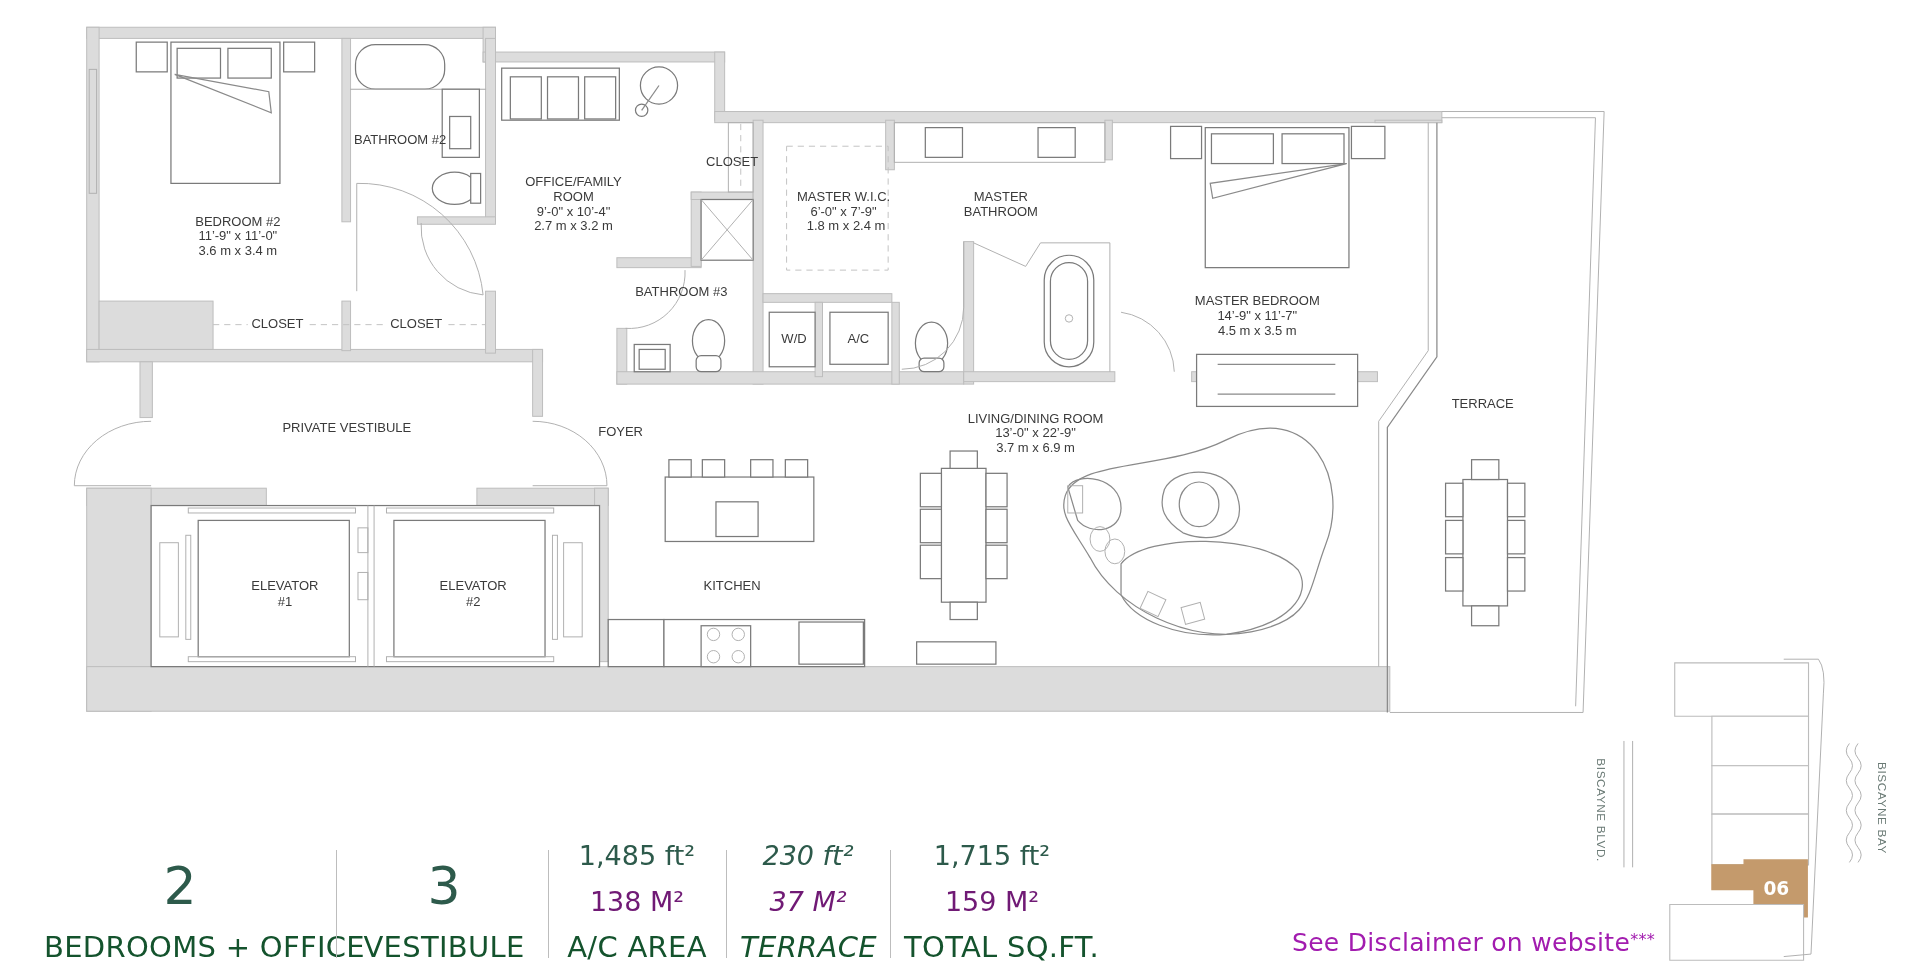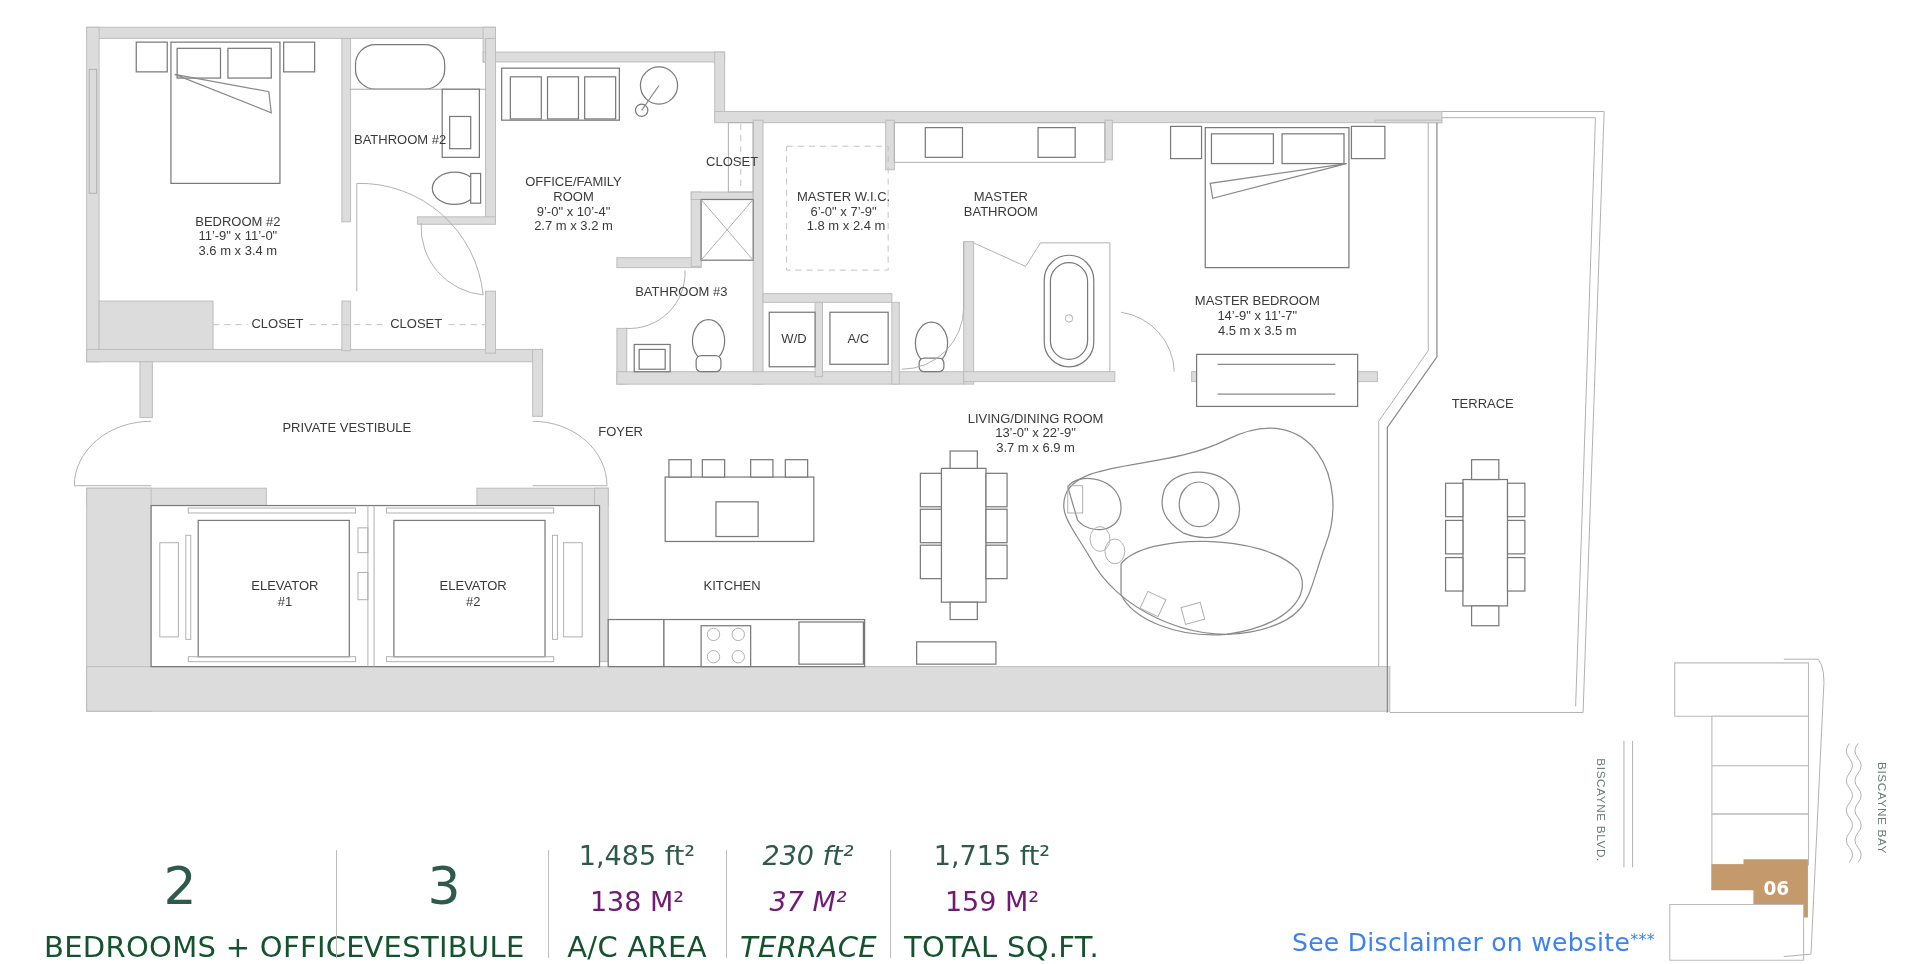--- a/index.html
+++ b/index.html
@@ -16,21 +16,21 @@
   .loctxt { font-family:"DejaVu Sans", sans-serif; font-size:15px; font-weight:bold; fill:#ffffff; text-anchor:middle; }
   .street { font-family:"Liberation Sans", sans-serif; font-size:9.5px; fill:#6a7a75; letter-spacing:0.5px; }
 
   .stats { position:absolute; left:0; top:836px; height:128px; width:1160px; }
   .stat { position:absolute; top:0; height:128px; text-align:center; color:#2d5a4b; }
   .stat .big { position:absolute; left:0; right:0; top:20px; font-size:52px; font-family:"DejaVu Sans", sans-serif; font-weight:normal; color:#2d5a4b; }
   .stat .v1 { position:absolute; left:0; right:0; top:4px; font-size:27px; font-family:"DejaVu Sans", sans-serif; color:#2d5a4b; }
   .stat .v2 { position:absolute; left:0; right:0; top:50px; font-size:27px; font-family:"DejaVu Sans", sans-serif; color:#701a75; }
   .stat .cap { position:absolute; left:0; right:0; top:94px; font-size:29px; font-family:"DejaVu Sans", sans-serif; color:#14532d; white-space:nowrap; letter-spacing:0.3px; }
   .sep { position:absolute; top:14px; width:1px; height:108px; background:#bdbdbd; }
-  .disclaimer { position:absolute; left:1292px; top:928px; font-size:25px; font-family:"DejaVu Sans", sans-serif; color:#3b82f6; letter-spacing:0.3px; }
+  .disclaimer { position:absolute; left:1292px; top:928px; font-size:25px; font-family:"DejaVu Sans", sans-serif; color:#a21caf; letter-spacing:0.3px; }
   .disclaimer .ast { font-size:16px; vertical-align:6px; }
 </style>
 </head>
 <body>
 
 <svg id="plan" viewBox="0 0 1550 778" preserveAspectRatio="none" xmlns="http://www.w3.org/2000/svg">
 
   <g>
 
     <rect class="wall" x="70" y="22" width="330" height="9"></rect>

